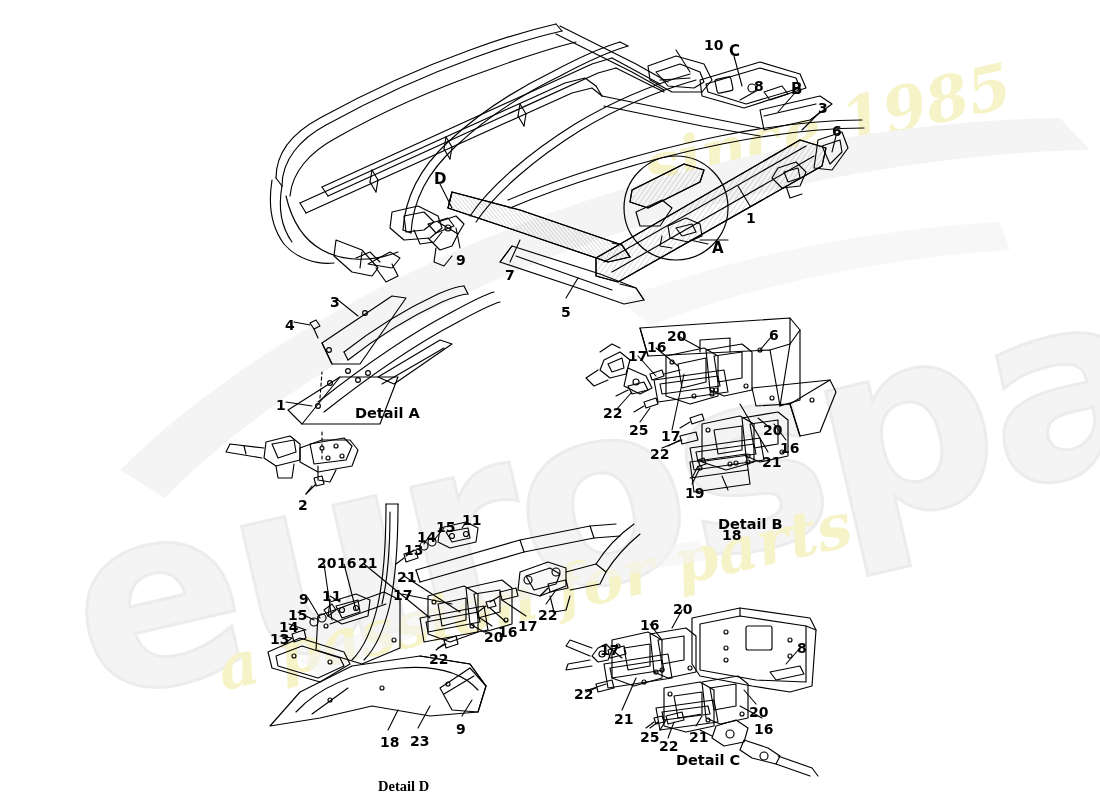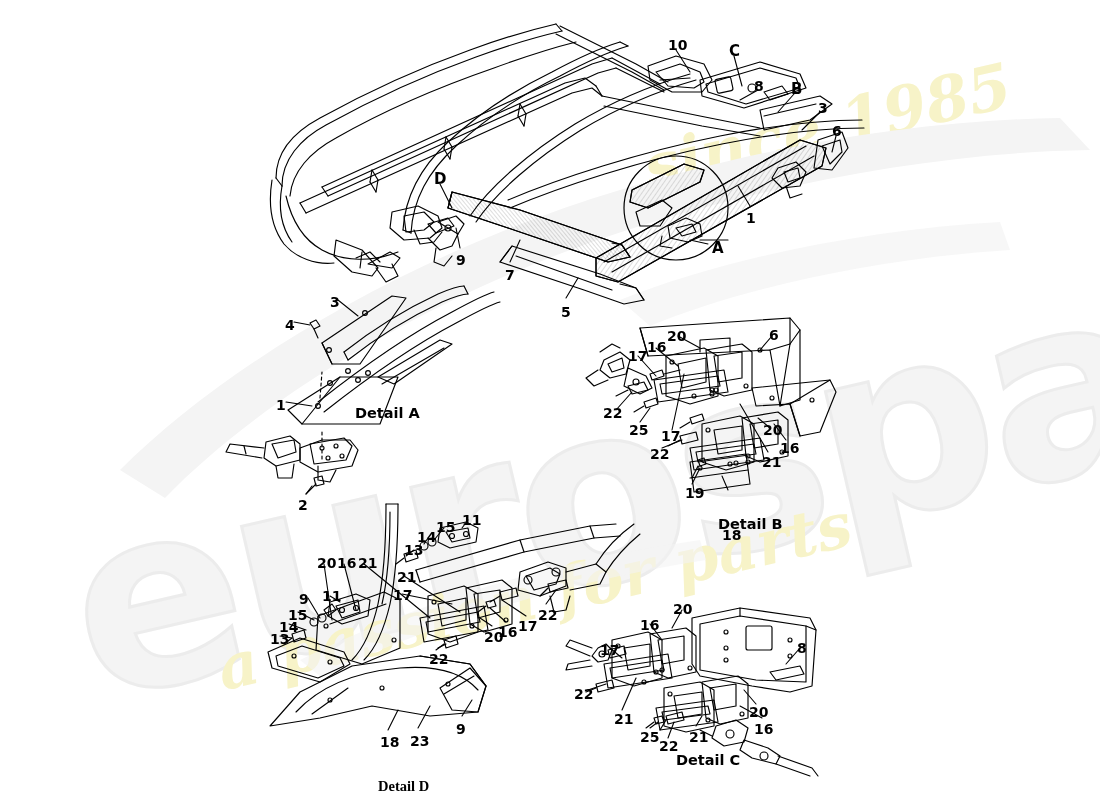--- a/index.html
+++ b/index.html
@@ -534,21 +534,21 @@
           <path d="M762,718 L740,706"></path>
           <path d="M650,728 L658,722"></path>
           <path d="M668,738 L674,722"></path>
           <path d="M696,726 L702,716"></path>
         </g>
       </g>
     </svg>
   </div>
 
   <div id="callout-layer">
-      <div class="callout" style="left: 668px; top: 38px;">10</div>
+      <div class="callout" style="left: 704px; top: 38px;">10</div>
       <div class="callout letter" style="left: 729px; top: 44px;">C</div>
       <div class="callout" style="left: 754px; top: 79px;">8</div>
       <div class="callout letter" style="left: 791px; top: 82px;">B</div>
       <div class="callout" style="left: 818px; top: 101px;">3</div>
       <div class="callout" style="left: 832px; top: 124px;">6</div>
       <div class="callout" style="left: 746px; top: 211px;">1</div>
       <div class="callout letter" style="left: 712px; top: 241px;">A</div>
       <div class="callout letter" style="left: 434px; top: 172px;">D</div>
       <div class="callout" style="left: 456px; top: 253px;">9</div>
       <div class="callout" style="left: 505px; top: 268px;">7</div>

